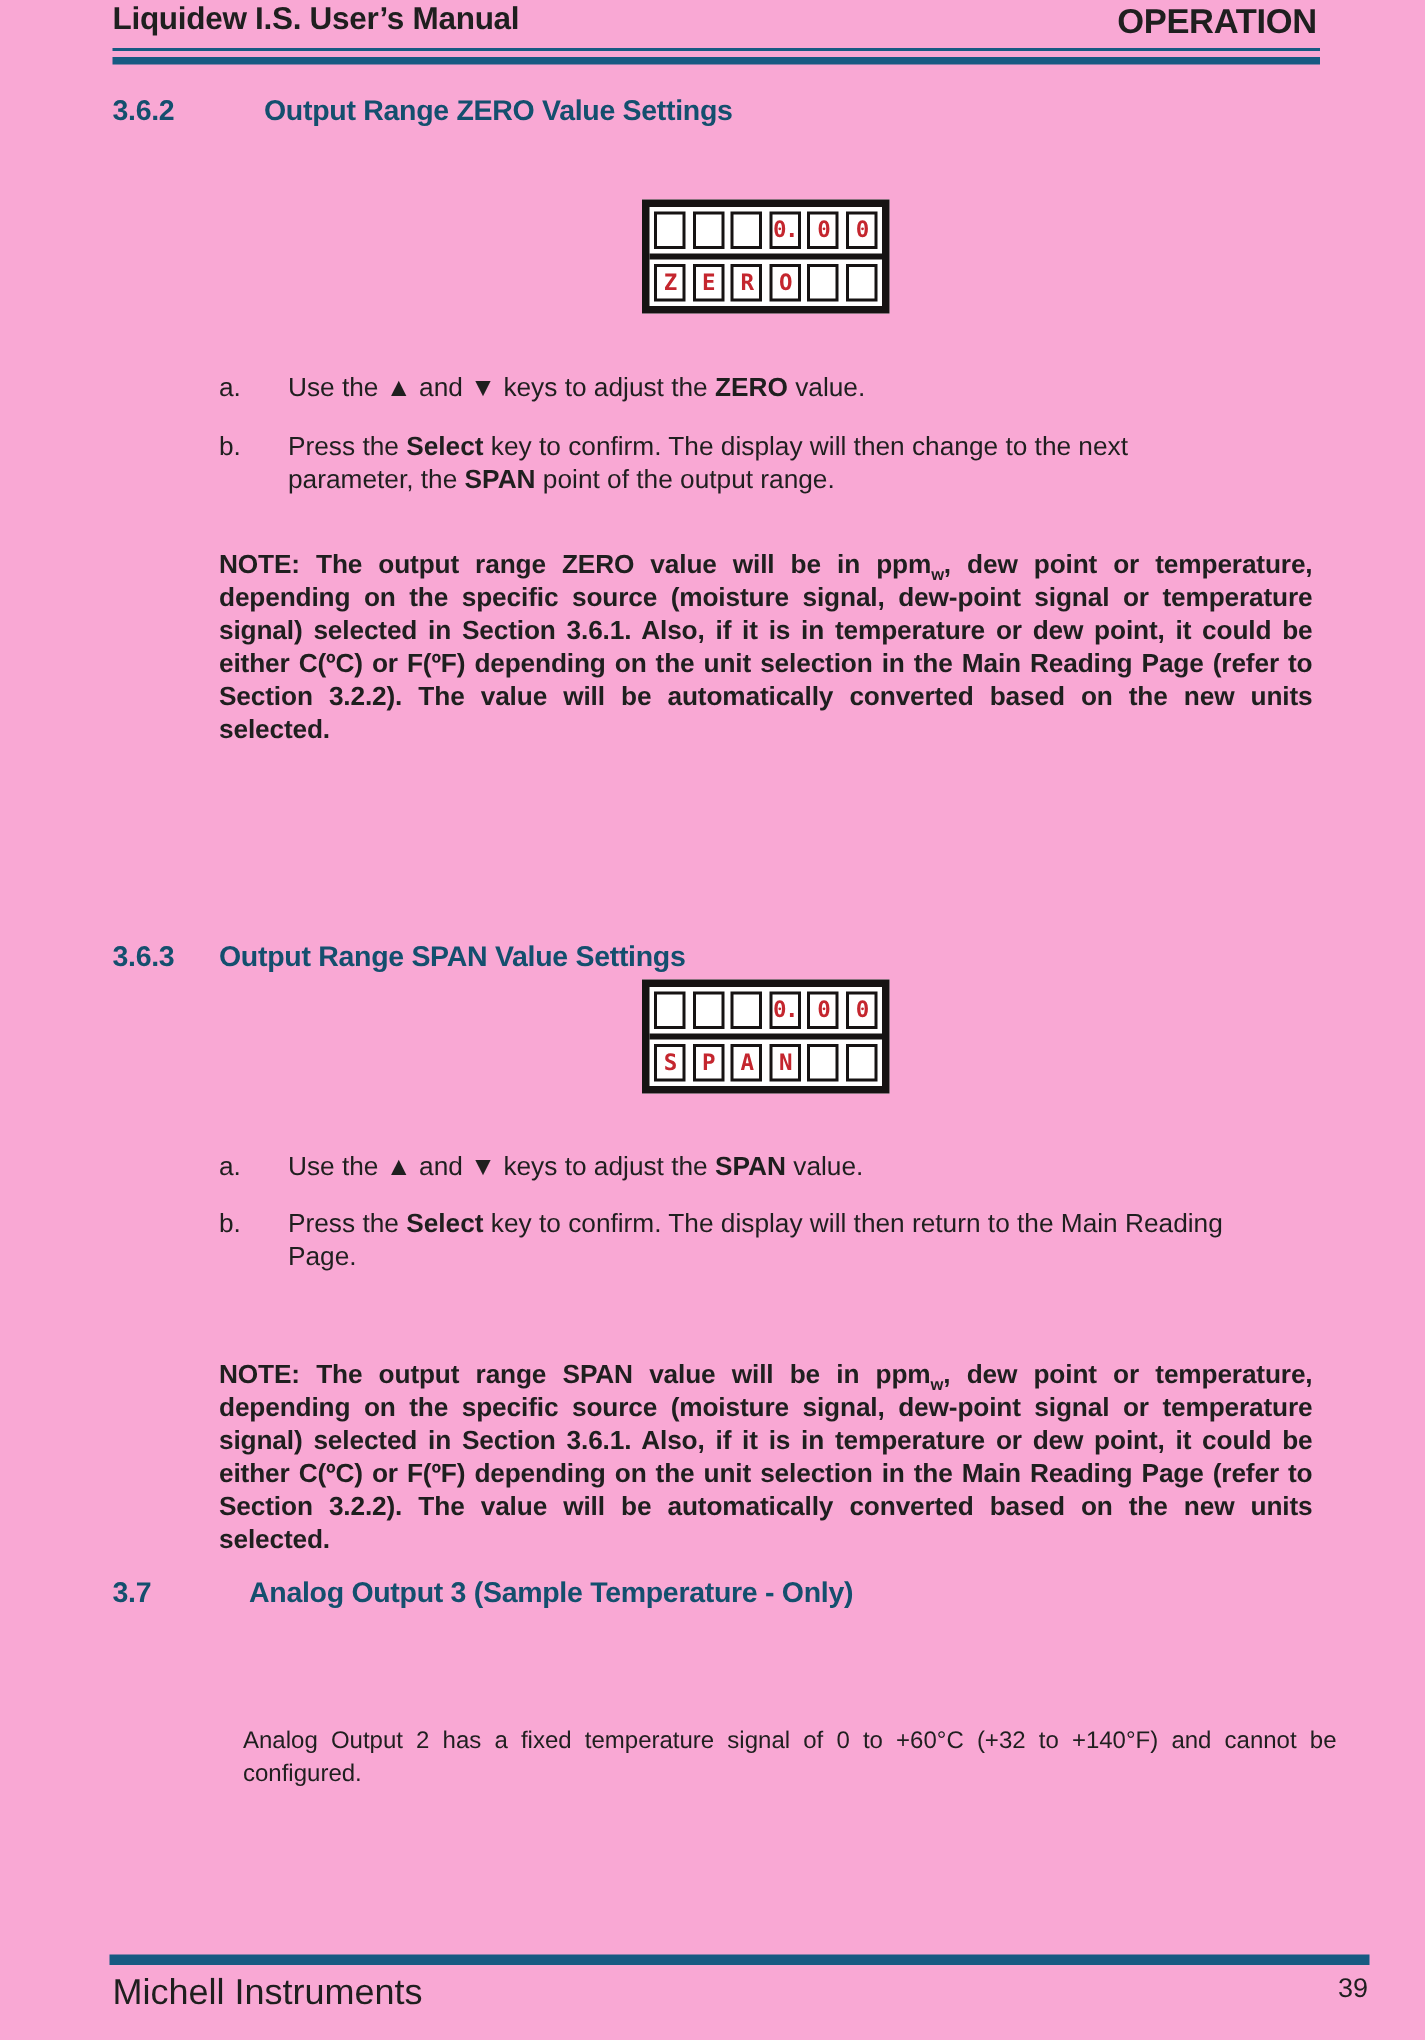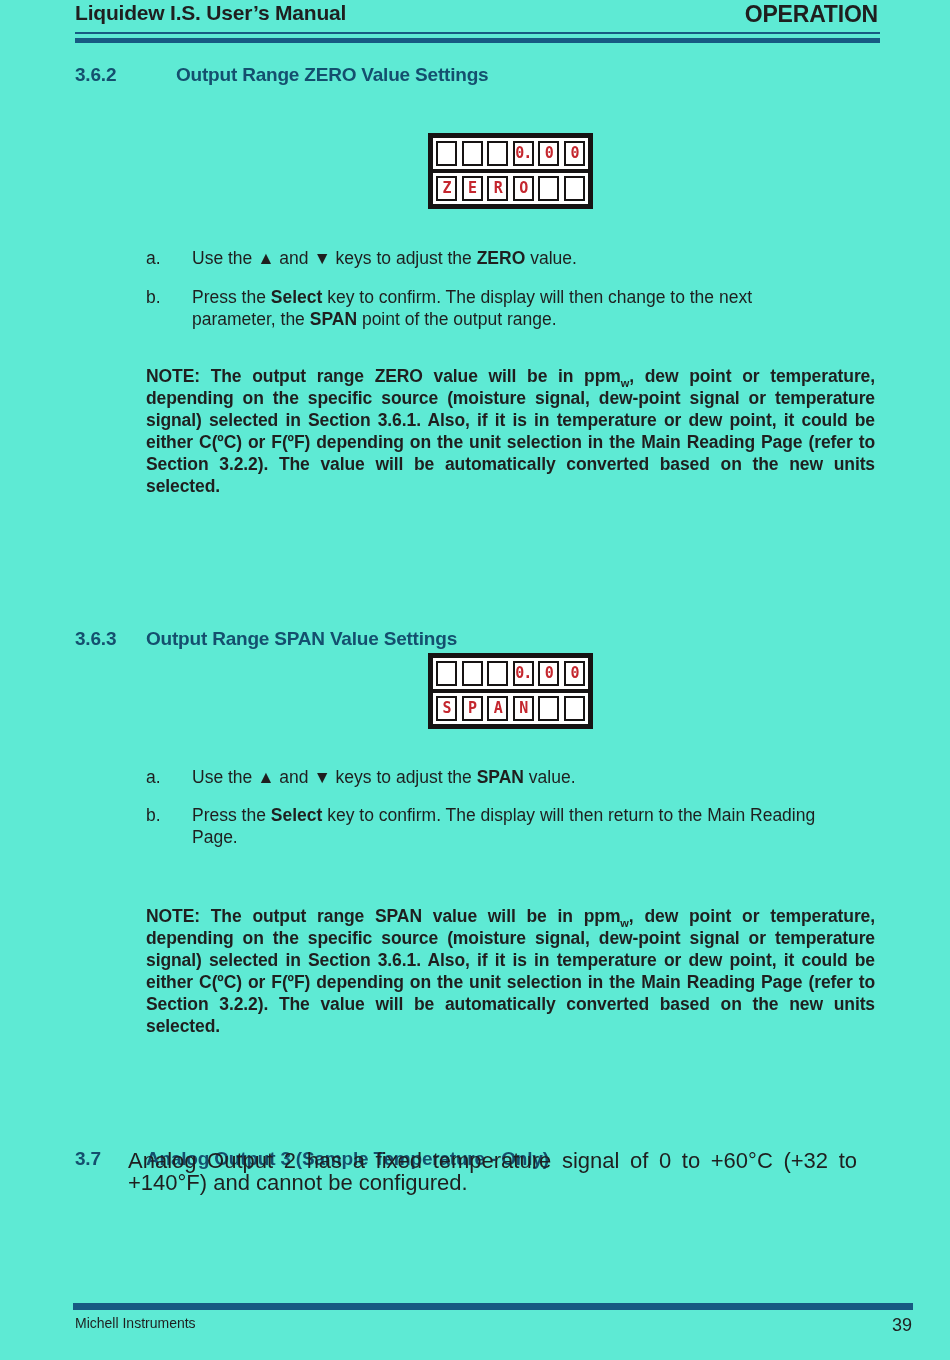--- a/index.html
+++ b/index.html
@@ -9,34 +9,34 @@
     --lcd-frame:#161313;
     --text:#1f1f1f;
   }
   html,body{margin:0;padding:0;background:#ffffff;}
   body{
     width:950px;height:1360px;
     font-family:"Liberation Sans",sans-serif;
     color:var(--text);
     -webkit-font-smoothing:antialiased;
   }
-  .page{position:relative;width:950px;height:1360px;overflow:hidden;background:#5eead4;text-decoration:underline;}
+  .page{position:relative;width:950px;height:1360px;overflow:hidden;background:#f9a8d4;text-decoration:underline;}
 
   
   .header-title{position:absolute;left:75px;top:1px;font-size:21px;font-weight:bold;letter-spacing:-0.2px;}
   .header-section{position:absolute;right:72px;top:1px;font-size:23px;font-weight:bold;letter-spacing:-0.2px;}
   .rule-thin{position:absolute;left:75px;right:70px;top:32px;height:2px;background:var(--accent-blue);}
   .rule-thick{position:absolute;left:75px;right:70px;top:38px;height:5px;background:var(--accent-blue);}
 
   
   .sec{position:absolute;left:75px;display:flex;font-weight:bold;font-size:19px;color:var(--heading-blue);letter-spacing:-0.2px;}
   .sec-num{width:71px;flex-shrink:0;}
   .sec-362{top:64px;gap:30px;}
   .sec-363{top:587px;margin-top:41px;}
-  .sec-37{top:1148px;}
+  .sec-37{top:1052px;gap:20px;}
 
   
   .lcd{position:absolute;left:428px;box-sizing:border-box;width:165px;border:5px solid var(--lcd-frame);background:#fff;padding:3px;}
   .lcd-zero{top:133px;}
   .lcd-span{top:653px;}
   .lcd-row{display:flex;justify-content:space-between;}
   .lcd-cell{
     box-sizing:border-box;width:21px;height:25px;border:2px solid var(--lcd-frame);
     background:#fff;color:var(--lcd-red);
     font-family:"DejaVu Sans Mono",monospace;font-weight:bold;font-size:15px;line-height:20px;
@@ -58,25 +58,25 @@
   .note{
     position:absolute;left:146px;width:729px;
     font-weight:bold;font-size:17.5px;line-height:22px;
     text-align:justify;letter-spacing:-0.1px;
   }
   .note sub{font-size:11px;line-height:0;}
   .note-zero{top:346px;margin-top:19px;}
   .note-span{top:905px;}
 
   
-  .sec-body{position:absolute;left:128px;width:729px;top:1150px;font-size:22px;line-height:22px;text-align:justify;}
+  .sec-body{position:absolute;left:162px;width:729px;top:1150px;font-size:16px;line-height:22px;text-align:justify;}
 
   
   .footer-bar{position:absolute;left:73px;right:37px;top:1303px;height:7px;background:var(--accent-blue);}
-  .footer-company{position:absolute;left:75px;top:1315px;font-size:14px;}
+  .footer-company{position:absolute;left:75px;top:1315px;font-size:24px;}
   .footer-page{position:absolute;right:38px;top:1315px;font-size:18px;}
 </style>
 </head>
 <body>
 
 <div class="page">
 
   <div class="header-title">Liquidew I.S. User’s Manual</div>
   <div class="header-section">OPERATION</div>
   <div class="rule-thin"></div>

